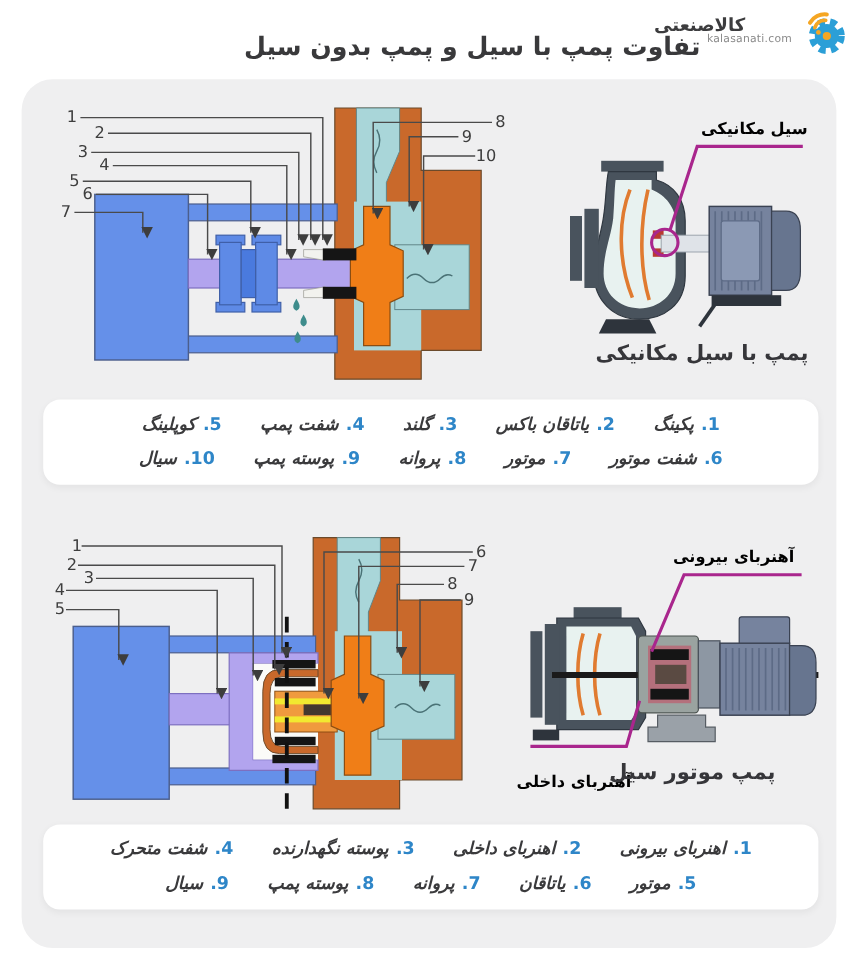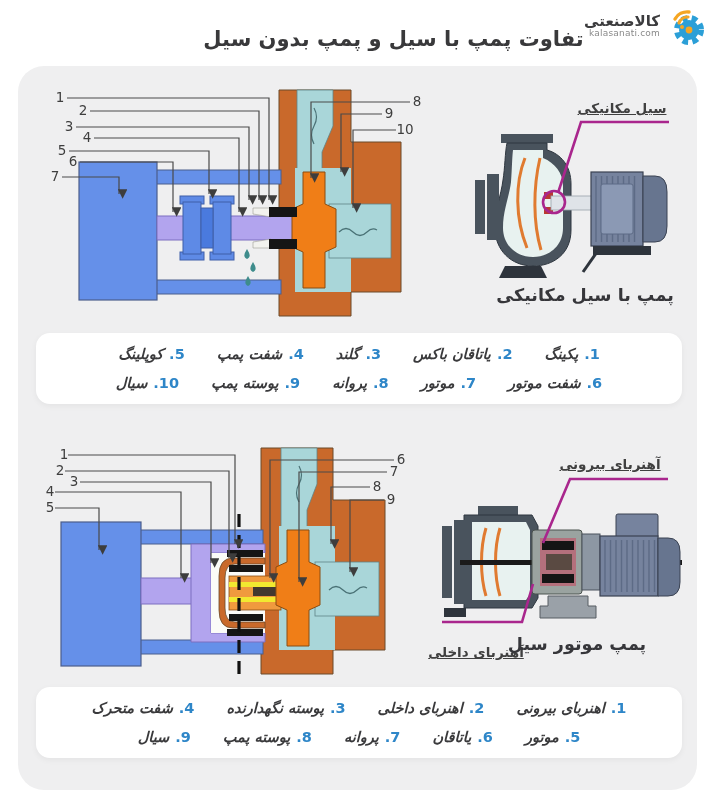--- a/index.html
+++ b/index.html
@@ -1,35 +1,35 @@
 <!DOCTYPE html>
 <html lang="fa"><head>
 <meta charset="utf-8">
 <style>
   html,body{margin:0;padding:0;background:#fff;}
   .page{position:relative;width:715px;height:809px;background:#ffffff;overflow:hidden;
         font-family:"DejaVu Sans",sans-serif;color:#3a3a3c;}
   
   .logo{position:absolute;top:5px;right:8px;display:flex;align-items:center;gap:5px;}
-  .logo-text{display:flex;flex-direction:column;align-items:flex-end;line-height:1.1;}
+  .logo-text{display:flex;flex-direction:column;align-items:flex-start;line-height:1.1;}
   .logo-brand{font-size:15px;font-weight:bold;color:#3c3c3e;direction:rtl;}
   .logo-domain{font-size:9px;color:#8a8a8a;letter-spacing:.2px;padding-left:44px;}
   .title{position:absolute;top:27px;left:0;width:100%;text-align:center;direction:rtl;
          font-size:21px;font-weight:bold;color:#39393b;padding-left:36px;}
   
   .panel{position:absolute;left:18px;top:66px;width:679px;height:724px;background:#efeff0;border-radius:26px;}
   .diagram{position:absolute;}
   .d1{left:15px;top:14px;}
   .d2{left:15px;top:372px;}
   
   .ill{position:absolute;}
   .ill1{left:427px;top:22px;width:256px;height:230px;}
   .ill2{left:402px;top:382px;width:290px;height:215px;}
   .ill svg{position:absolute;left:0;top:0;}
-  .mag-label{position:absolute;font-size:13.5px;font-weight:bold;color:#404040;direction:rtl;text-align:center;text-decoration:underline;}
+  .mag-label{position:absolute;font-size:13.5px;font-weight:bold;color:#000000;direction:rtl;text-align:right;}
   .seal-label{left:126px;top:12px;width:102px;}
   .outer-label{left:138px;top:8px;width:104px;}
   .inner-label{left:6px;top:148px;width:100px;margin-top:48px;}
   .caption{position:absolute;left:12px;width:100%;text-align:center;direction:rtl;
            font-size:17.5px;font-weight:bold;color:#36363a;}
   .cap1{top:197px;}
   .cap2{top:186px;}
   
   .legend{position:absolute;left:18px;width:646px;background:#ffffff;border-radius:14px;
           box-shadow:0 2px 6px rgba(0,0,0,.05);padding:13px 18px;box-sizing:border-box;

